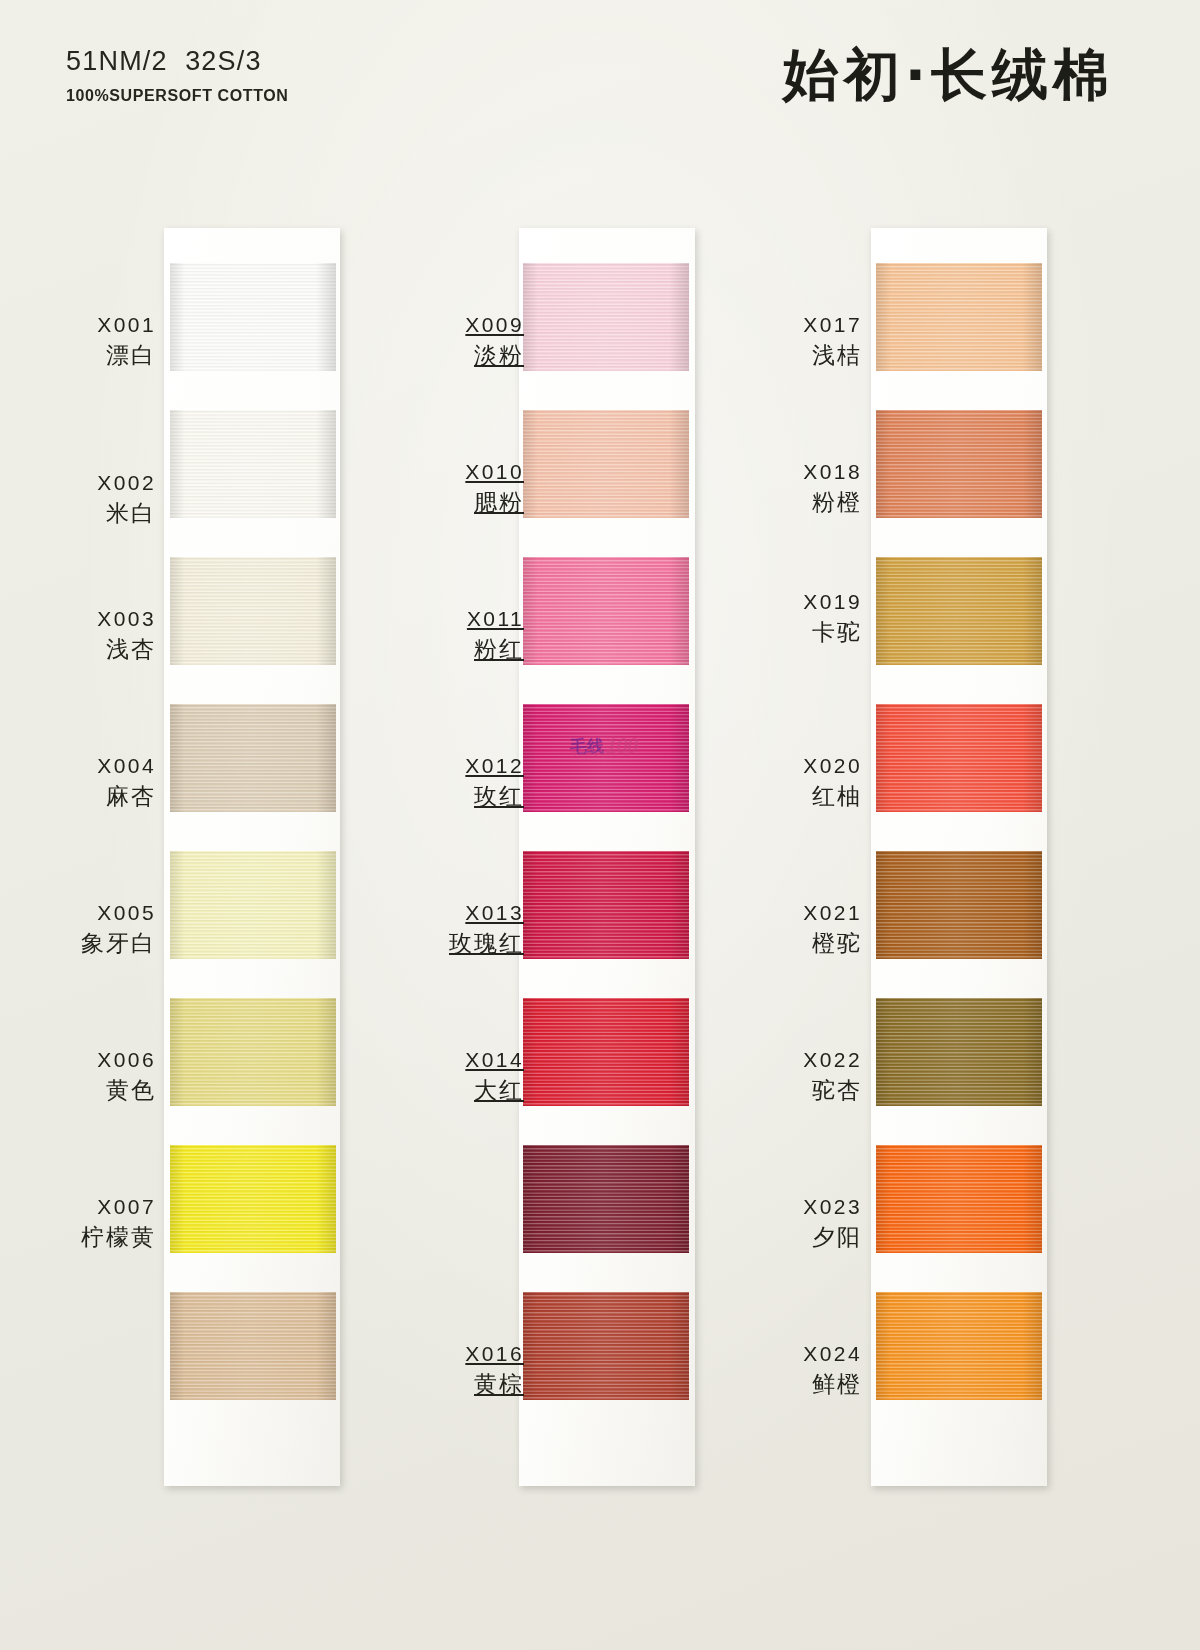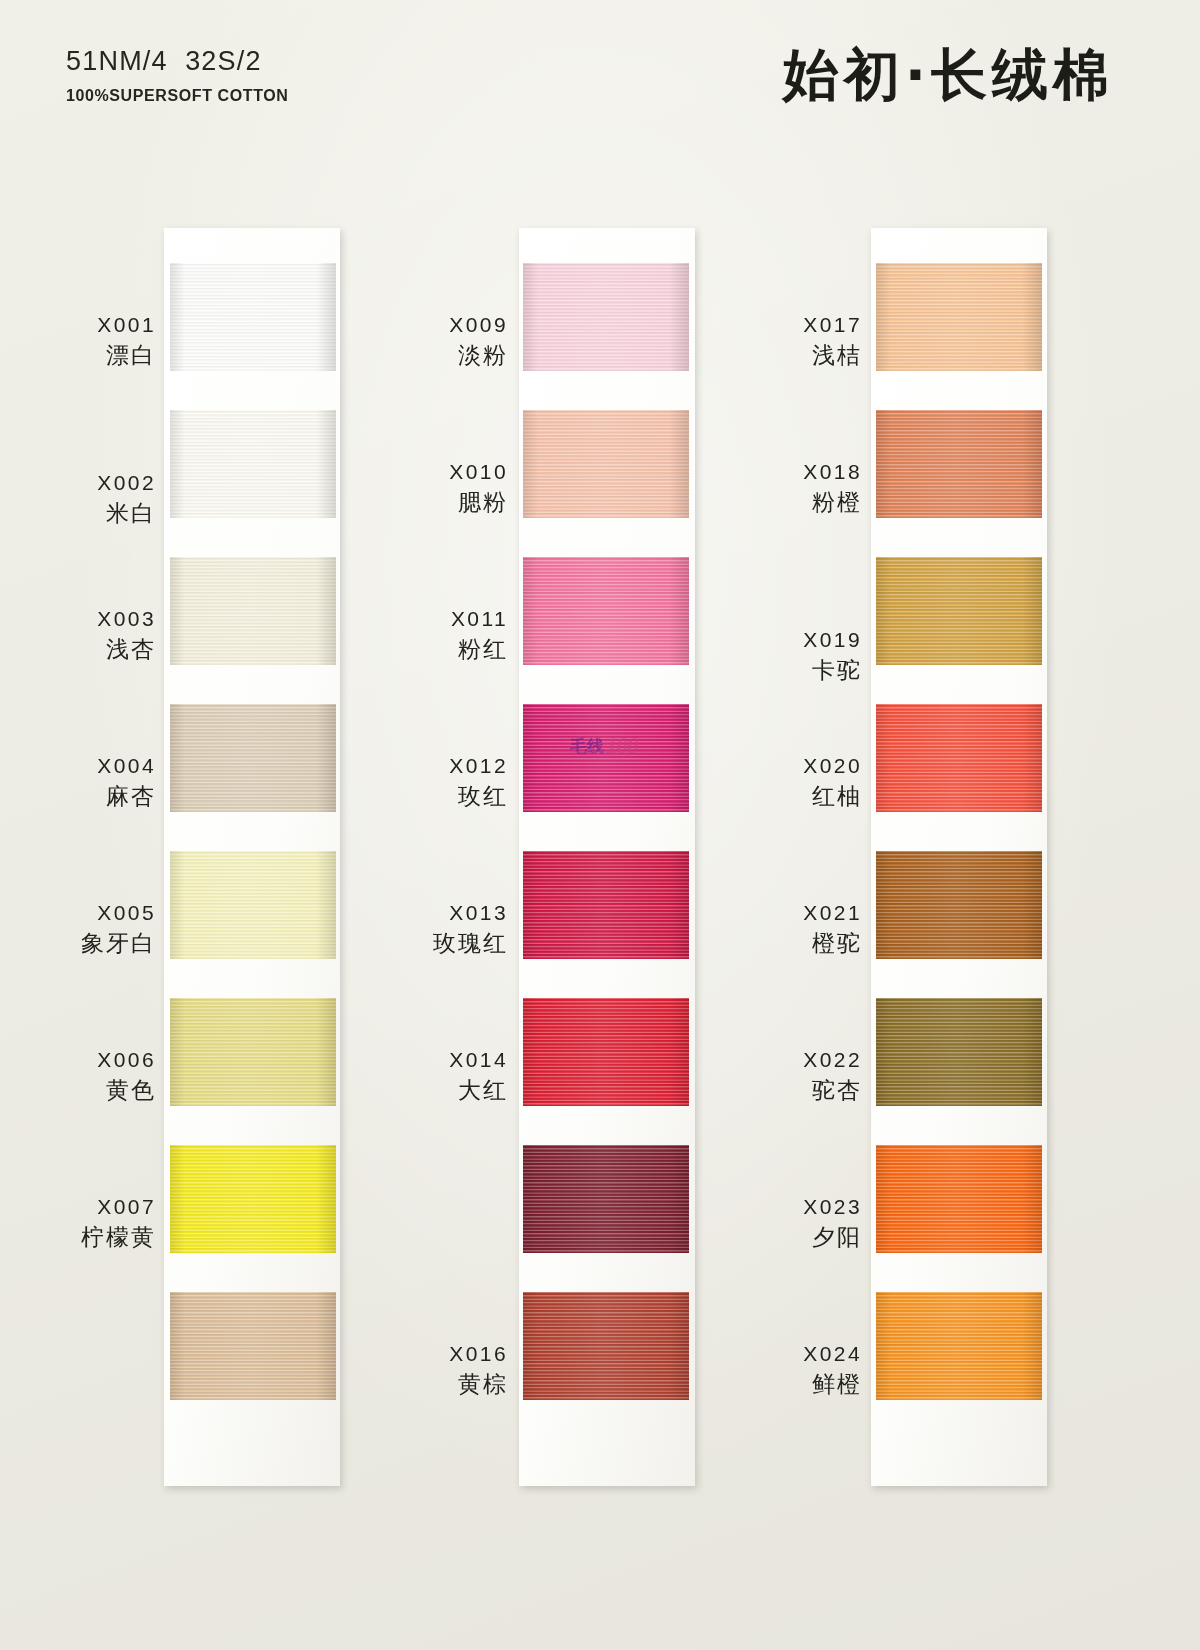--- a/index.html
+++ b/index.html
@@ -139,21 +139,21 @@
 
   
   .label {
     position: absolute;
     width: 150px;
     text-align: right;
     color: #23231d;
     line-height: 1.18;
   }
   .c0 .label { left: 6px; }
-  .c1 .label { left: 358px; }
+  .c1 .label { left: 374px; text-decoration: underline; }
   .c2 .label { left: 712px; }
 
   .label .code {
     font-size: 21px;
     letter-spacing: 2.4px;
     font-weight: 400;
     display: block;
     white-space: nowrap;
   }
   .label .name {
@@ -205,21 +205,21 @@
     white-space: nowrap;
   }
 </style>
 </head>
 <body>
 
 <div class="paper-bg"></div>
 
 <div class="header">
   <div class="spec">
-    <div class="spec-line1">51NM/4  32S/2</div>
+    <div class="spec-line1">51NM/2  32S/3</div>
     <div class="spec-line2">100%SUPERSOFT COTTON</div>
   </div>
   <div class="brand">始初·长绒棉</div>
 </div>
 
 <div class="columns" id="columns-root">
     <div class="column c0">
       <div class="card-strip"></div>
       <div class="yarn" style="top: 35px; background: rgb(252, 252, 250);"></div>
       <div class="label" style="top: 85px;">
@@ -303,21 +303,21 @@
       <div class="label" style="top: 85px;">
         <span class="code">X017</span>
         <span class="name">浅桔</span>
       </div>
       <div class="yarn" style="top: 182px; background: rgb(224, 131, 89);"></div>
       <div class="label" style="top: 232px;">
         <span class="code">X018</span>
         <span class="name">粉橙</span>
       </div>
       <div class="yarn" style="top: 329px; background: rgb(210, 162, 66);"></div>
-      <div class="label" style="top: 400px;">
+      <div class="label" style="top: 362px;">
         <span class="code">X019</span>
         <span class="name">卡驼</span>
       </div>
       <div class="yarn" style="top: 476px; background: rgb(246, 80, 60);"></div>
       <div class="label" style="top: 526px;">
         <span class="code">X020</span>
         <span class="name">红柚</span>
       </div>
       <div class="yarn" style="top: 623px; background: rgb(169, 96, 30);"></div>
       <div class="label" style="top: 673px;">

